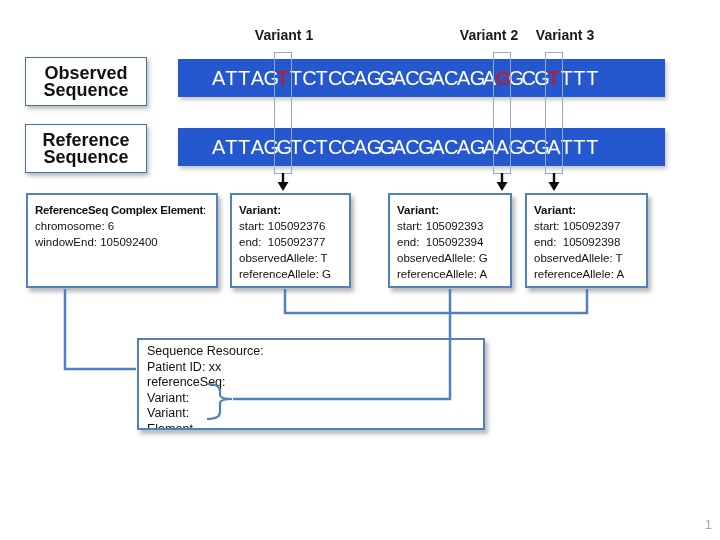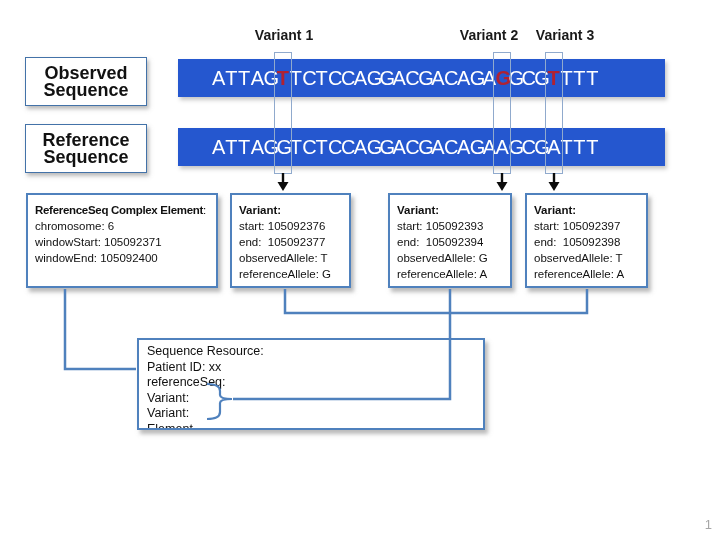--- a/index.html
+++ b/index.html
@@ -150,21 +150,20 @@
     </div>
 
   <div class="marker" style="left:274px"></div>
   <div class="marker" style="left:493px"></div>
   <div class="marker" style="left:545px"></div>
 
   <div class="databox" style="left:26px; width:192px;">
     <div class="box-title refseq-title"><span>ReferenceSeq Complex Element</span><span class="colon">:</span></div>
     <div class="box-lines">
         <div class="bline">chromosome: 6</div>
-        <div class="bline">windowStart: 105092371</div>
         <div class="bline">windowEnd: 105092400</div>
       </div>
   </div>
 
   <div class="databox" style="left:230px; width:121px;">
     <div class="box-title">Variant:</div>
     <div class="box-lines">
         <div class="bline">start: 105092376</div>
         <div class="bline">end:  105092377</div>
         <div class="bline">observedAllele: T</div>

